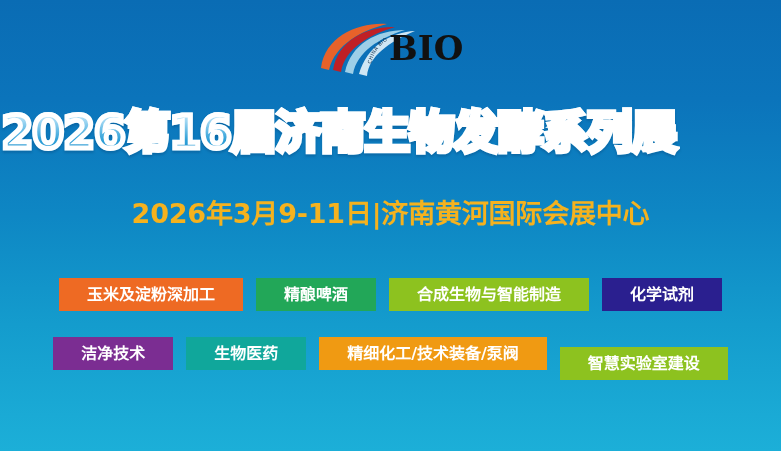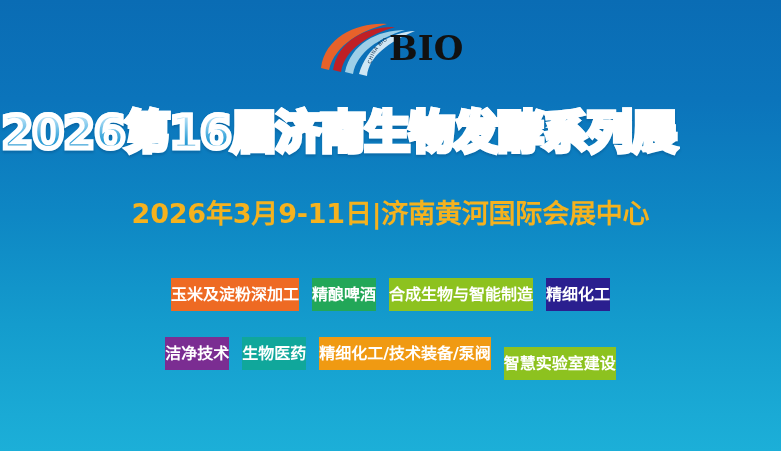--- a/index.html
+++ b/index.html
@@ -106,21 +106,21 @@
     justify-content: center;
     align-items: center;
     gap: 13px;
     margin-bottom: 16px;
   }
   .tag {
     display: inline-flex;
     align-items: center;
     justify-content: center;
     height: 33px;
-    padding: 0 0;
+    padding: 0 28px;
     color: #ffffff;
     font-family: "DejaVu Sans", "Liberation Sans", sans-serif;
     font-size: 16px;
     font-weight: 700;
     line-height: 33px;
     white-space: nowrap;
     letter-spacing: 0px;
     box-sizing: border-box;
   }
 </style>
@@ -155,21 +155,21 @@
 
   <div class="subtitle-wrap">
     <span class="subtitle">2026年3月9-11日|济南黄河国际会展中心</span>
   </div>
 
   <div class="tags">
     <div class="tag-row">
       <span class="tag" style="background-color: rgb(238, 106, 35);">玉米及淀粉深加工</span>
       <span class="tag" style="background-color: rgb(34, 167, 88);">精酿啤酒</span>
       <span class="tag" style="background-color: rgb(141, 194, 31);">合成生物与智能制造</span>
-      <span class="tag" style="background-color: rgb(42, 31, 143);">精细化工</span>
+      <span class="tag" style="background-color: rgb(42, 31, 143);">化学试剂</span>
     </div>
     <div class="tag-row">
       <span class="tag" style="background-color: rgb(123, 45, 146);">洁净技术</span>
       <span class="tag" style="background-color: rgb(16, 167, 155);">生物医药</span>
       <span class="tag" style="background-color: rgb(240, 154, 18);">精细化工/技术装备/泵阀</span>
       <span class="tag" style="background-color: rgb(141, 194, 31); margin-top: 20px;">智慧实验室建设</span>
     </div>
   </div>
 
 </div>

